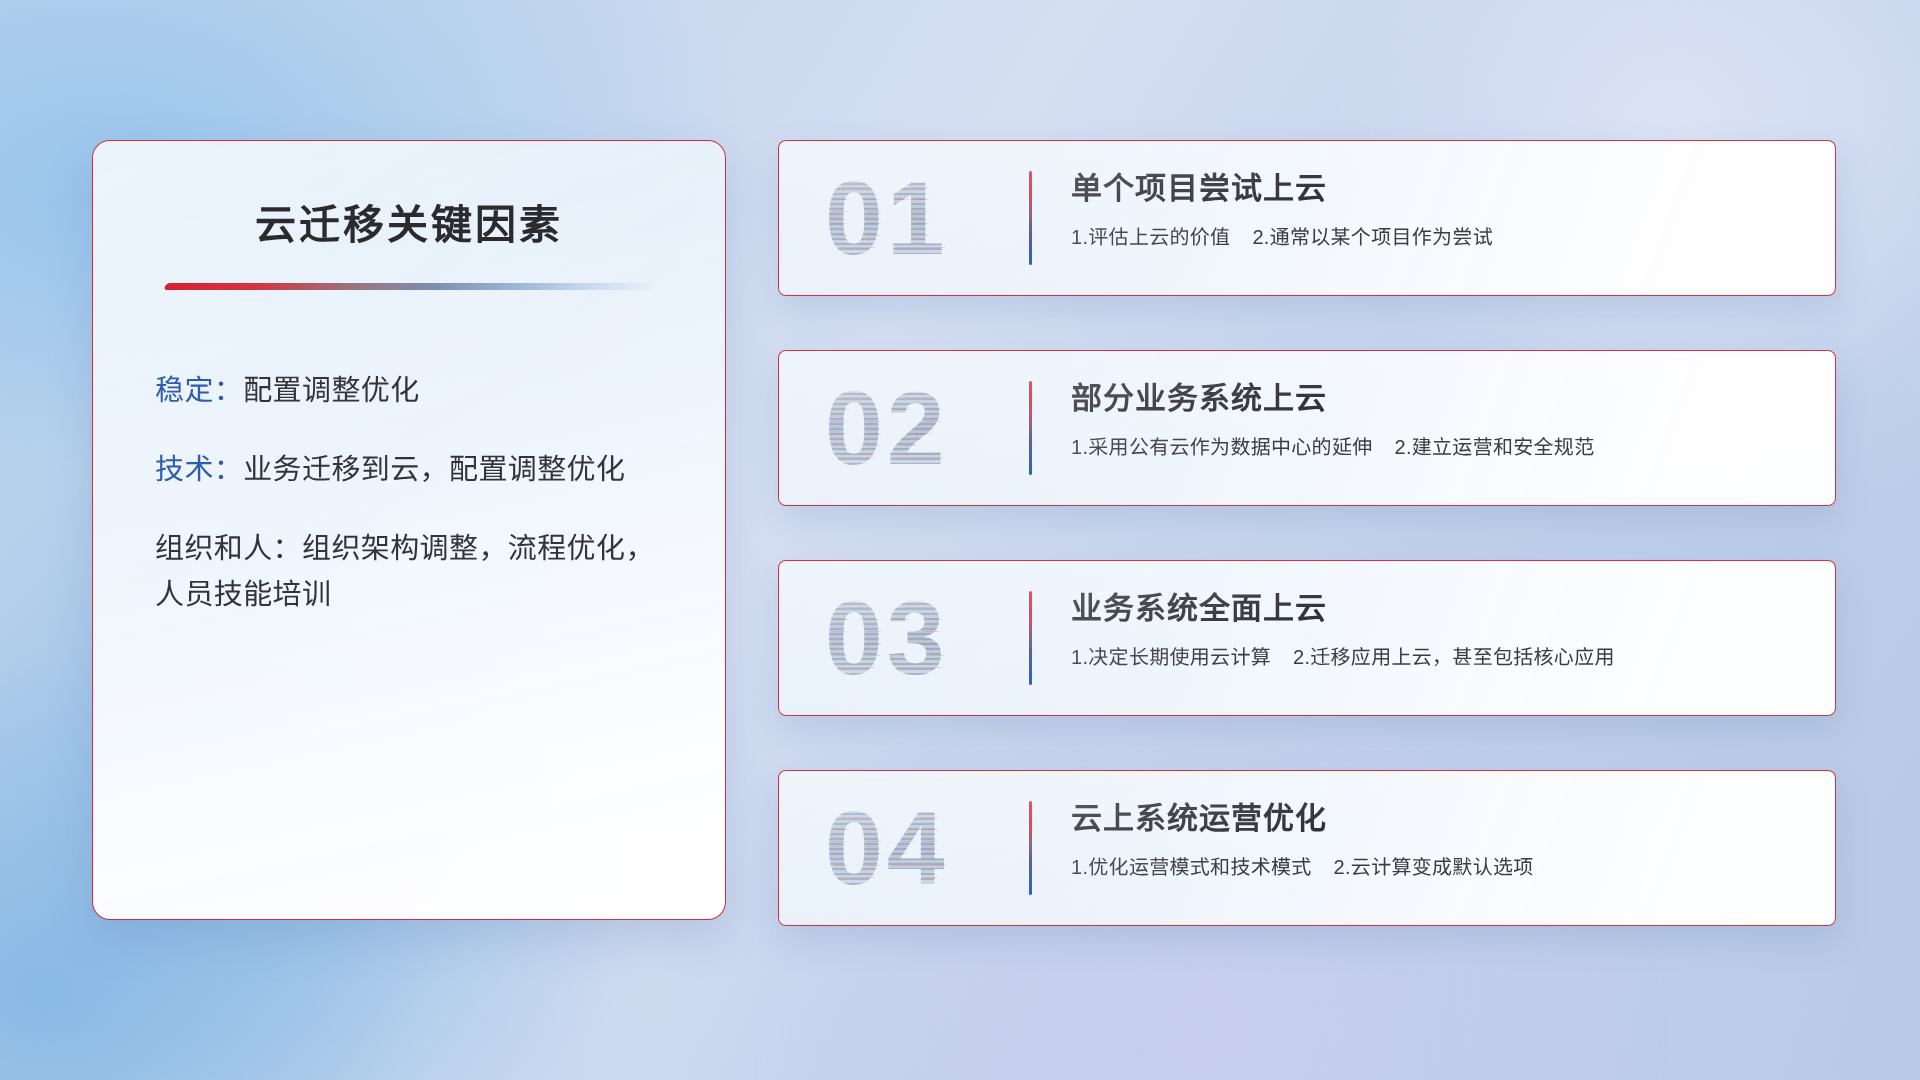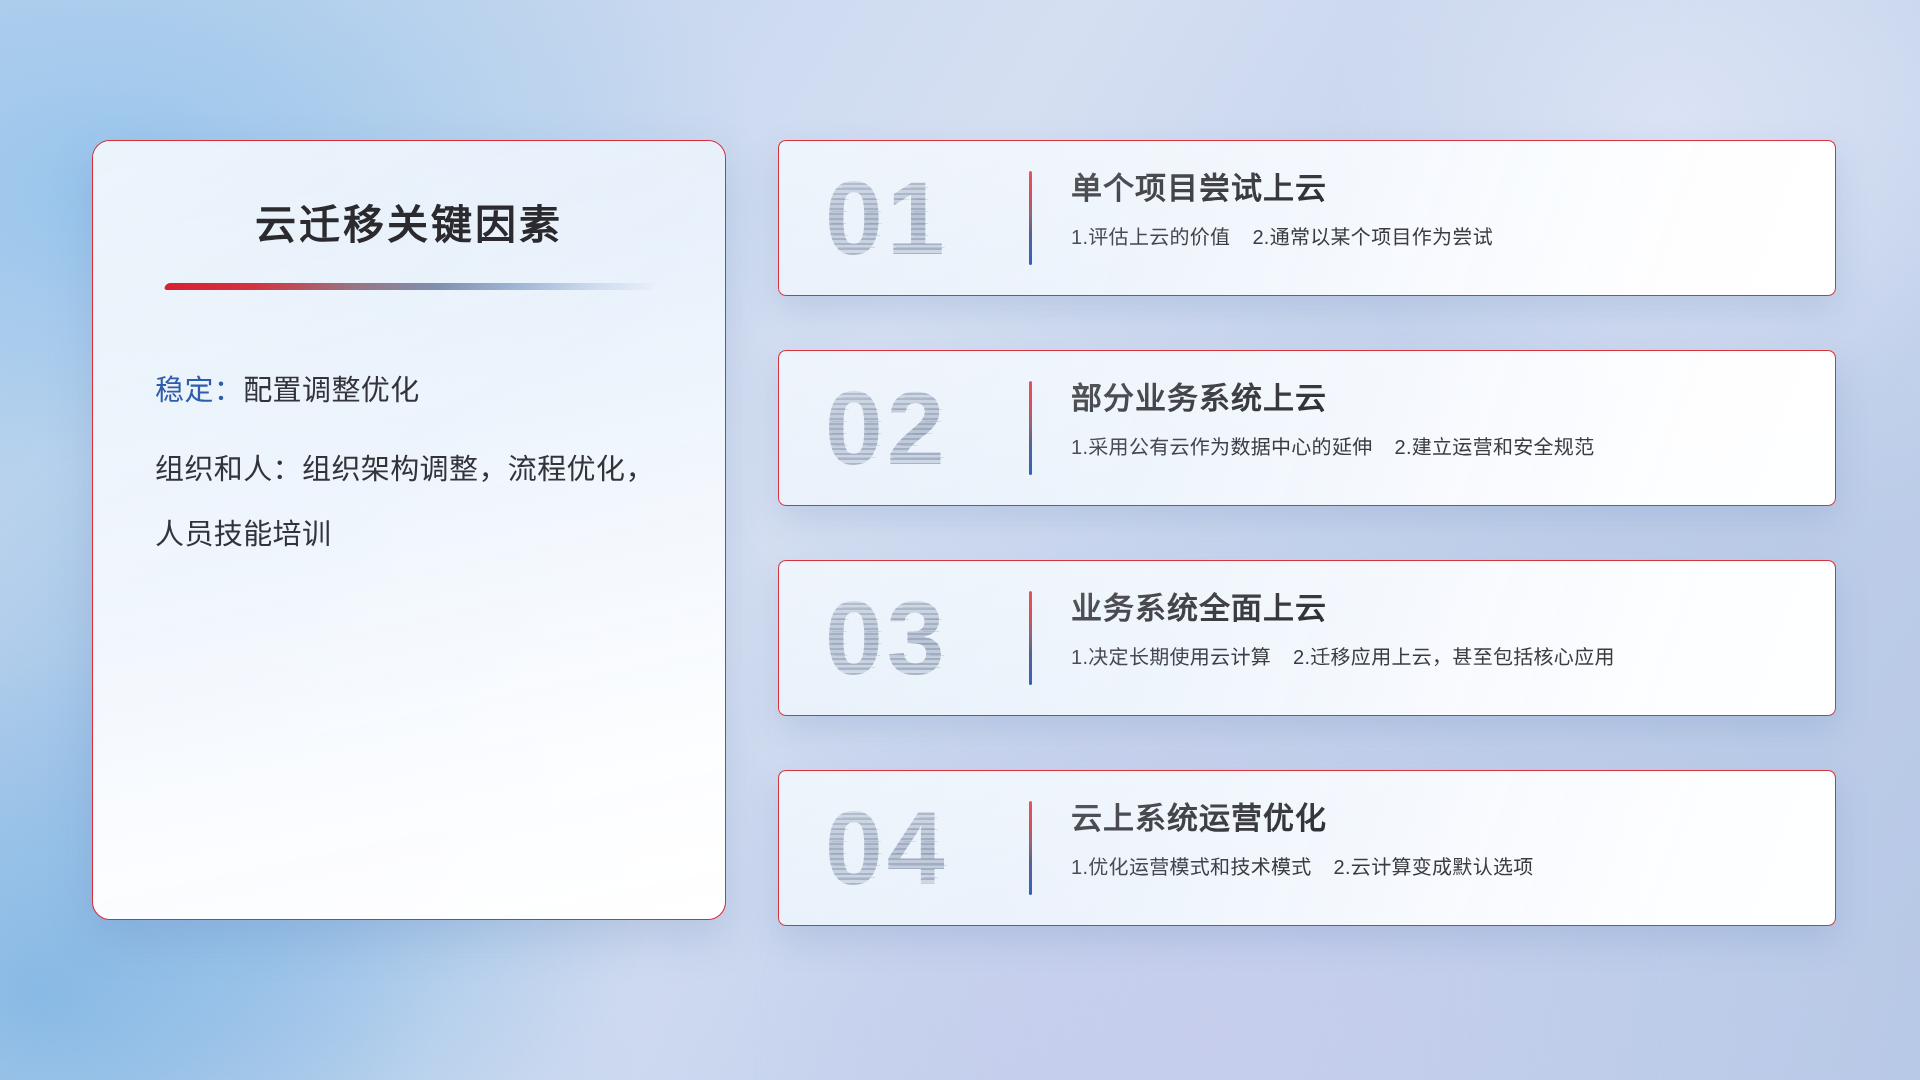--- a/index.html
+++ b/index.html
@@ -117,21 +117,21 @@
     top: 232px;
   }
   .panel-line {
     font-size: 29px;
     line-height: 1.2;
     color: #33343a;
     margin-bottom: 44px;
     white-space: nowrap;
     letter-spacing: 0.4px;
   }
-  .panel-line.tight { margin-bottom: 30px; }
+  .panel-line.tight { margin-bottom: 12px; }
   .panel-line .key-blue { color: #2f5dab; text-align: right; }
   .panel-line .key-dark { color: #33343a; }
 
   
   .cards {
     position: absolute;
     left: 778px;
     top: 140px;
     width: 1058px;
   }
@@ -265,20 +265,23 @@
     <div class="panel-rule"></div>
 
     <div class="panel-list">
 
       <div class="panel-line">
         <span class="key-blue">稳定：</span><span class="key-dark">配置调整优化</span>
       </div>
 
 
 
+      <div class="panel-line">
+        <span class="key-blue">技术：</span><span class="key-dark">业务迁移到云，配置调整优化</span>
+      </div>
 
       <div class="panel-line tight">
         <span class="key-dark">组织和人：</span><span class="key-dark">组织架构调整，流程优化，</span>
       </div>
 
       <div class="panel-line">
         <span class="key-dark">人员技能培训</span>
       </div>
 
     </div>

